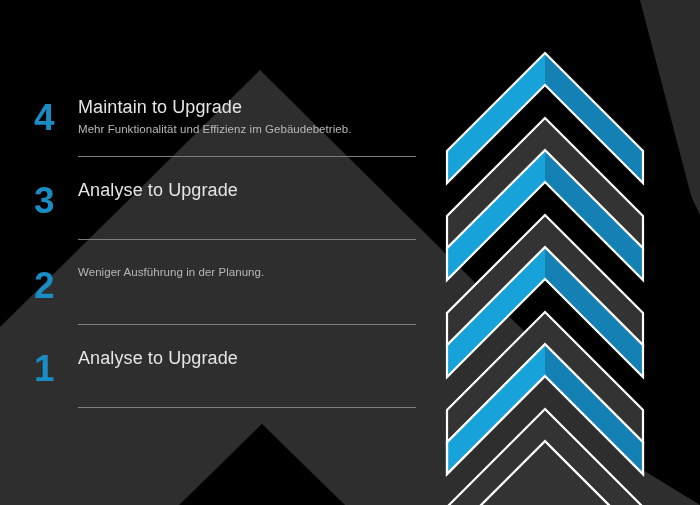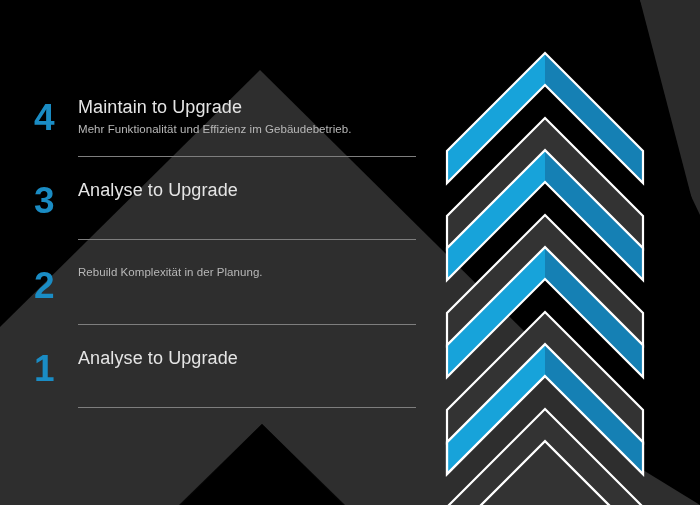--- a/index.html
+++ b/index.html
@@ -172,21 +172,21 @@
       <div class="step-num">3</div>
       <div class="step-body">
         <div class="step-title">Analyse to Upgrade</div>
       </div>
       <div class="step-rule"></div>
     </div>
 
     <div class="step step-2">
       <div class="step-num">2</div>
       <div class="step-body">
-        <div class="step-sub">Rebuild Komplexität in der Planung.</div>
+        <div class="step-sub">Weniger Ausführung in der Planung.</div>
       </div>
       <div class="step-rule"></div>
     </div>
 
     <div class="step step-1">
       <div class="step-num">1</div>
       <div class="step-body">
         <div class="step-title">Analyse to Upgrade</div>
       </div>
       <div class="step-rule"></div>

